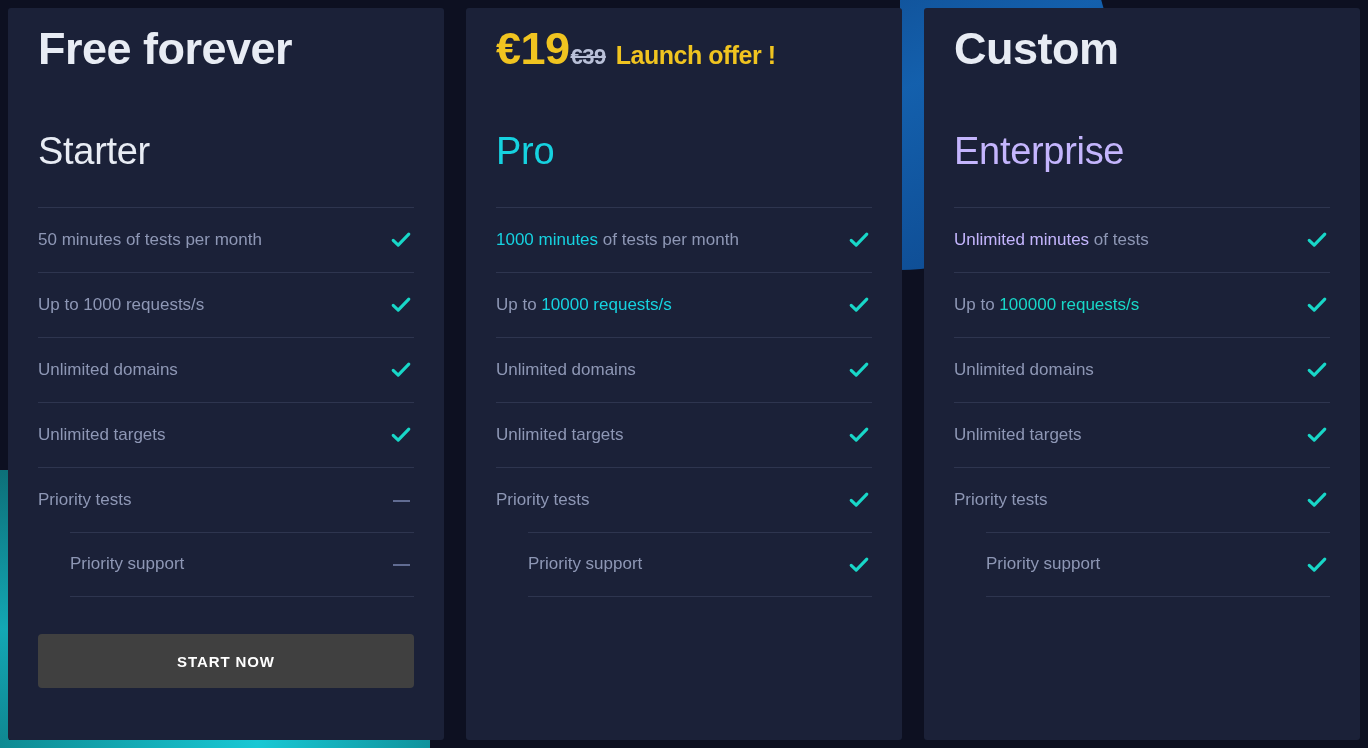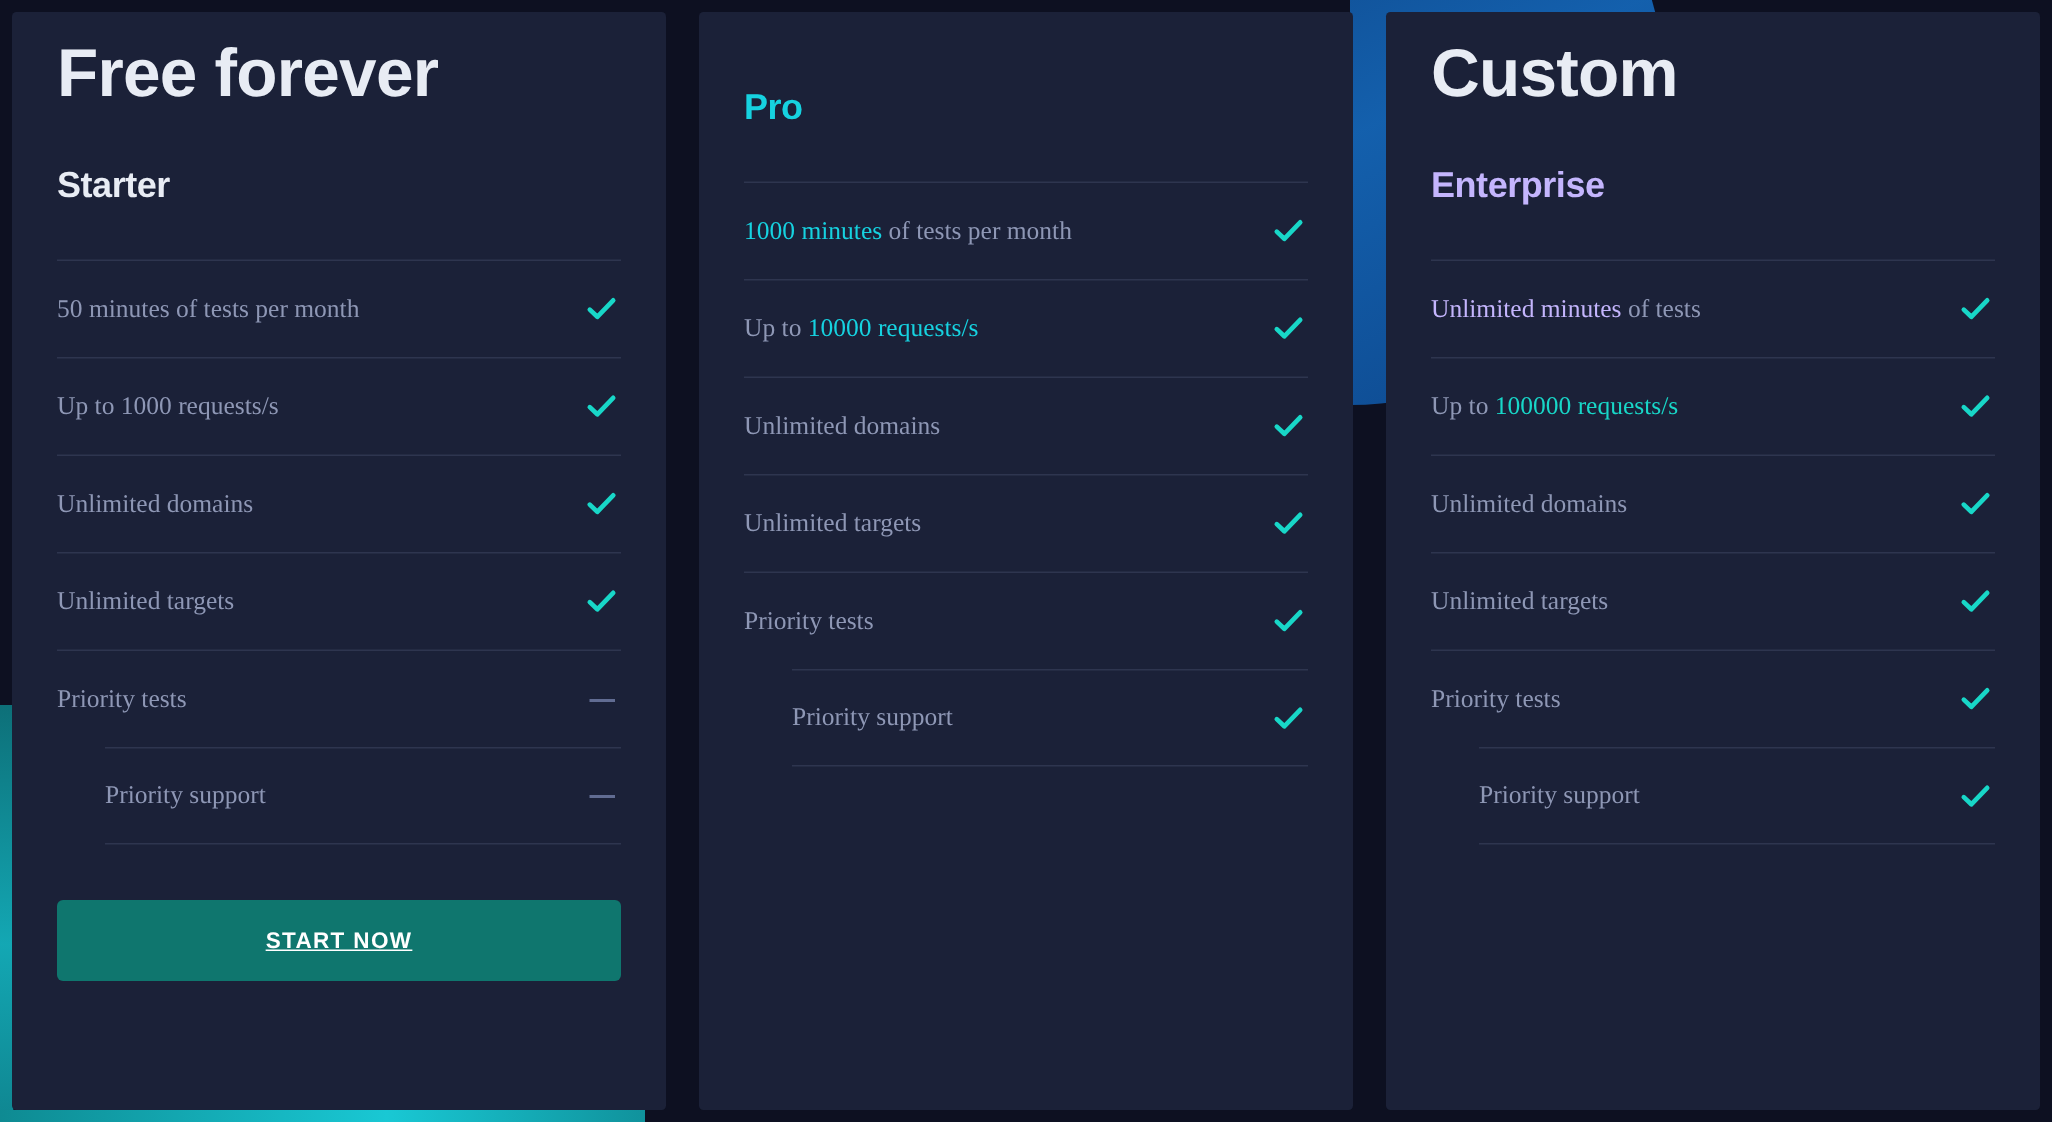--- a/index.html
+++ b/index.html
@@ -100,23 +100,23 @@
     margin-left: 1px;
   }
   .price-note {
     color: #f0c420;
     font-size: 25px;
     font-weight: bold;
     margin-left: 10px;
   }
 
   .plan-name {
-    font-size: 24px;
-    font-weight: bold;
-    margin-top: 34px;
+    font-size: 38px;
+    font-weight: normal;
+    margin-top: 54px;
     line-height: 1;
     letter-spacing: -0.3px;
   }
 
   .features {
     margin-top: 37px;
     display: flex;
     flex-direction: column;
   }
 
@@ -124,21 +124,21 @@
     display: flex;
     align-items: center;
     justify-content: space-between;
     height: 65px;
     border-top: 1px solid rgba(140,155,195,0.17);
     font-size: 17px;
     color: #8e97b5;
   }
   .feature-row:last-child { border-bottom: 1px solid rgba(140,155,195,0.17); margin-left: 32px; }
 
-  .feature-label { line-height: 1.2; font-family: Liberation Serif, serif; }
+  .feature-label { line-height: 1.2; }
   .feature-label .hl { color: #18d7c8; }
 
   .mark {
     width: 26px;
     text-align: center;
     flex: 0 0 auto;
   }
   .mark svg { display: block; margin: 0 auto; }
   .mark-dash {
     display: inline-block;
@@ -148,29 +148,28 @@
     vertical-align: middle;
   }
 
   .cta {
     margin-top: 37px;
     display: block;
     width: 100%;
     height: 54px;
     border: none;
     border-radius: 4px;
-    background: #0f766e;
+    background: #404040;
     color: #ffffff;
     font-family: "Liberation Sans", sans-serif;
     font-size: 15px;
     font-weight: bold;
     letter-spacing: 0.9px;
     text-transform: uppercase;
     cursor: pointer;
-    text-decoration: underline;
   }
 </style>
 </head>
 <body>
 
 <div id="stage">
 
   <div class="deco" id="deco-blue-arc"></div>
   <div class="deco" id="deco-dark-top"></div>
   <div class="deco" id="deco-teal-left"></div>
@@ -220,20 +219,25 @@
             <div class="mark"><span class="mark-dash"></span></div>
           </div>
           <div class="feature-row">
             <div class="feature-label"><span>Priority support</span></div>
             <div class="mark"><span class="mark-dash"></span></div>
           </div>
         </div>
         <button class="cta">START NOW</button>
       </div>
       <div class="card">
+        <div class="price-line">
+          <span class="price-amount">€19</span>
+          <span class="price-old">€39</span>
+          <span class="price-note">Launch offer !</span>
+        </div>
         <div class="plan-name" style="color: rgb(22, 210, 224);">Pro</div>
         <div class="features">
           <div class="feature-row">
             <div class="feature-label"><span></span><span class="hl" style="color: rgb(22, 210, 224);">1000 minutes</span><span> of tests per month</span></div>
             <div class="mark">
               <svg width="22" height="22" viewBox="0 0 22 22" aria-hidden="true">
                 <path d="M3.2 11.4 L8.2 16.2 L18.8 5.2" fill="none" stroke="#18d7c8" stroke-width="3.1" stroke-linecap="round" stroke-linejoin="round"></path>
               </svg>
             </div>
           </div>

